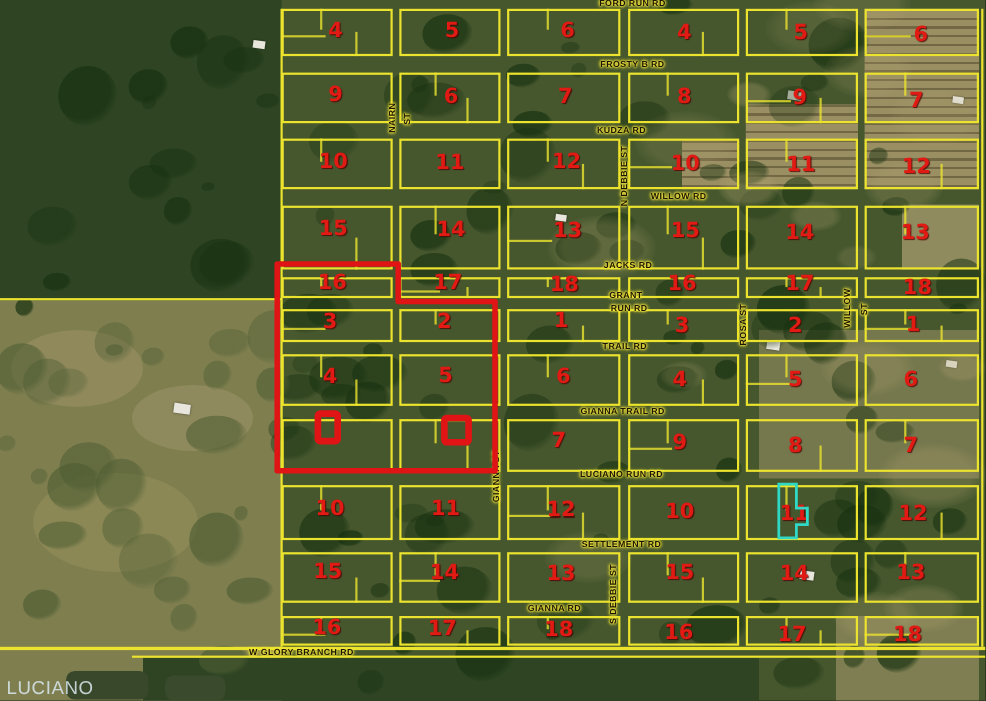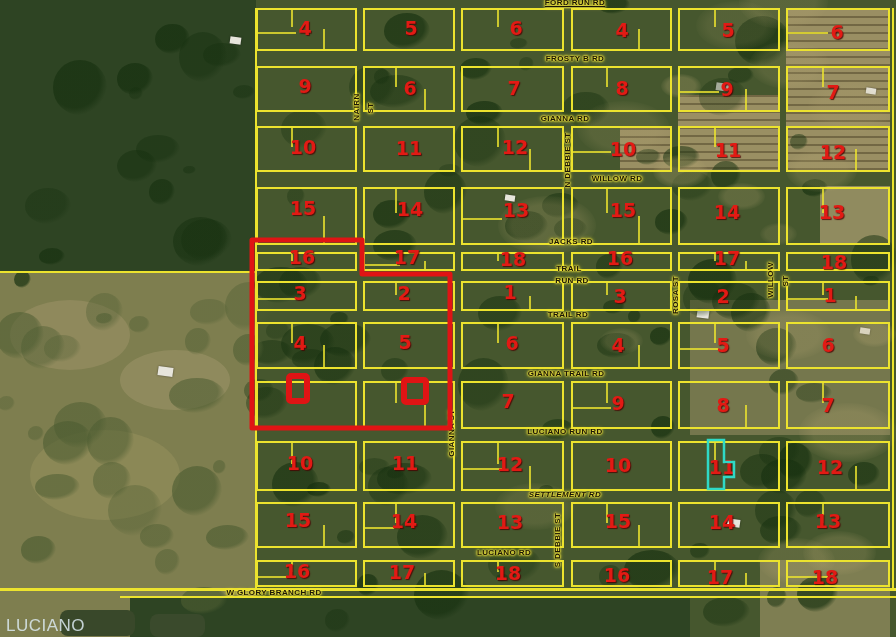--- a/index.html
+++ b/index.html
@@ -387,32 +387,32 @@
       <div class="block" style="left: 786px; top: 560px; width: 104px; height: 27px;">
         <div class="lot" style="left: -2px; top: 14px; width: 42px; height: 1.5px;"></div>
       </div>
       <div class="yline" style="left: 0px; top: 271px; width: 256px; height: 2px;"></div>
       <div class="yline" style="left: 255px; top: 8px; width: 2px; height: 580px;"></div>
       <div class="yline" style="left: 0px; top: 588px; width: 896px; height: 3px;"></div>
       <div class="yline" style="left: 120px; top: 596px; width: 776px; height: 2px;"></div>
       <div class="yline" style="left: 892px; top: 8px; width: 2px; height: 580px;"></div>
     </div>
   <div class="layer" id="labels">
-      <div class="rlabel" style="left: 575px; top: 3px; text-decoration: underline;">FORD RUN RD</div>
+      <div class="rlabel" style="left: 575px; top: 3px;">FORD RUN RD</div>
       <div class="rlabel" style="left: 575px; top: 59px;">FROSTY B RD</div>
-      <div class="rlabel" style="left: 565px; top: 119px;">GIANNA RD</div>
+      <div class="rlabel" style="left: 565px; top: 119px;">KUDZA RD</div>
       <div class="rlabel" style="left: 617px; top: 179px;">WILLOW RD</div>
       <div class="rlabel" style="left: 571px; top: 242px;">JACKS RD</div>
-      <div class="rlabel" style="left: 569px; top: 269px;">TRAIL</div>
+      <div class="rlabel" style="left: 569px; top: 269px;">GRANT</div>
       <div class="rlabel" style="left: 572px; top: 281px;">RUN RD</div>
       <div class="rlabel" style="left: 568px; top: 315px;">TRAIL RD</div>
       <div class="rlabel" style="left: 566px; top: 374px;">GIANNA TRAIL RD</div>
       <div class="rlabel" style="left: 565px; top: 432px;">LUCIANO RUN RD</div>
-      <div class="rlabel" style="left: 565px; top: 495px; font-style: italic;">SETTLEMENT RD</div>
-      <div class="rlabel" style="left: 504px; top: 553px;">LUCIANO RD</div>
+      <div class="rlabel" style="left: 565px; top: 495px;">SETTLEMENT RD</div>
+      <div class="rlabel" style="left: 504px; top: 553px;">GIANNA RD</div>
       <div class="rlabel" style="left: 274px; top: 593px;">W GLORY BRANCH RD</div>
       <div class="rlabel v" style="left: 357px; top: 107px;">NAIRN</div>
       <div class="rlabel v" style="left: 371px; top: 108px;">ST</div>
       <div class="rlabel v" style="left: 568px; top: 160px;">N DEBBIE ST</div>
       <div class="rlabel v" style="left: 452px; top: 433px;">GIANNA ST</div>
       <div class="rlabel v" style="left: 676px; top: 295px;">ROSA ST</div>
       <div class="rlabel v" style="left: 771px; top: 280px;">WILLOW</div>
       <div class="rlabel v" style="left: 786px; top: 281px;">ST</div>
       <div class="rlabel v" style="left: 558px; top: 540px;">S DEBBIE ST</div>
     </div>

